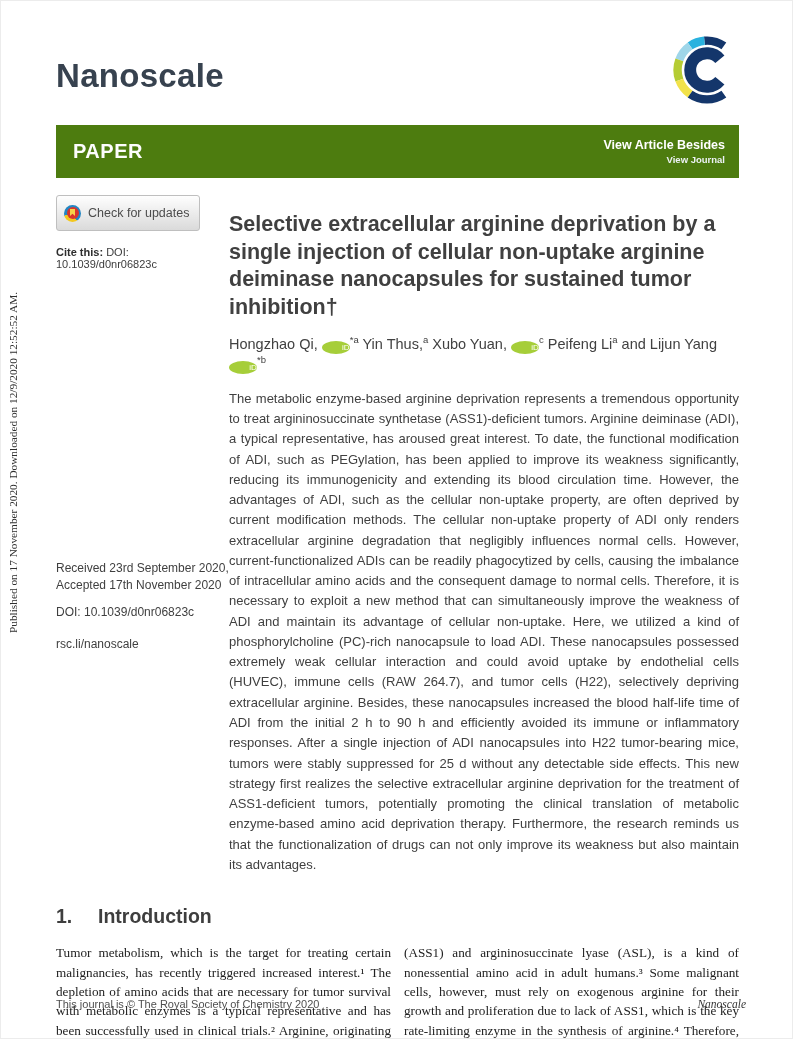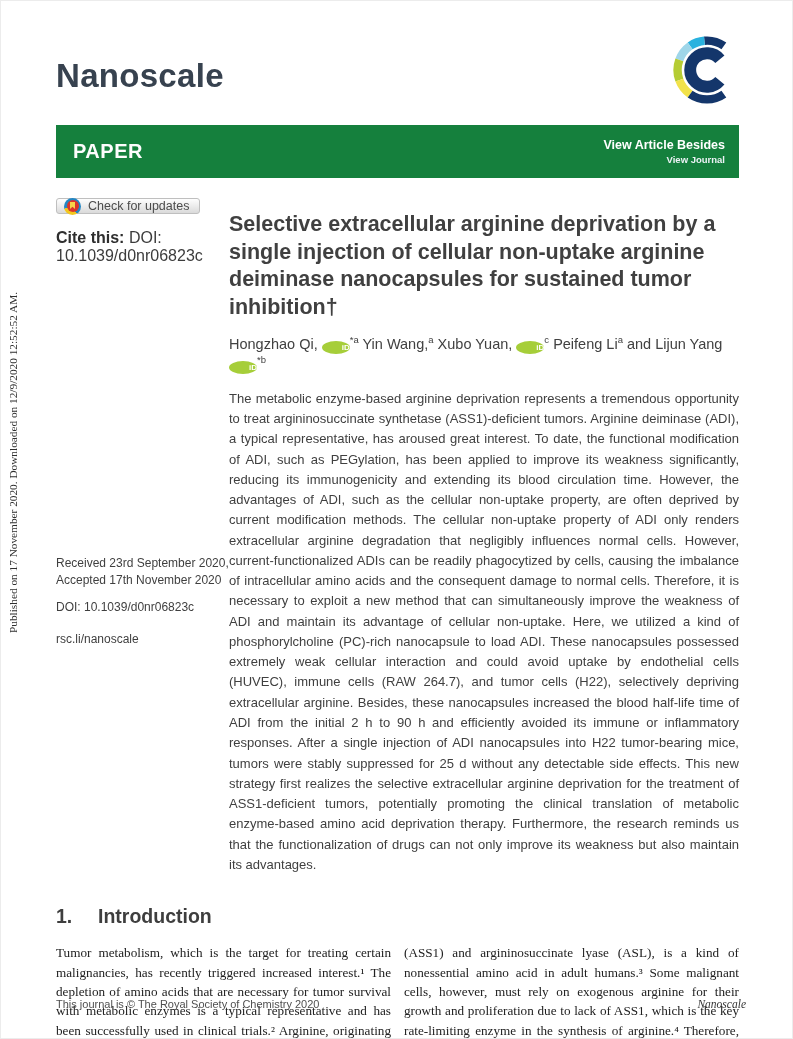--- a/index.html
+++ b/index.html
@@ -16,52 +16,52 @@
   .masthead{ display:flex; justify-content:space-between; align-items:flex-start; padding:34px 50px 0 55px; }
   .journal-title{ font-size:33px; font-weight:600; color:#37424f; letter-spacing:0.3px; margin-top:22px; }
   .rsc-logo{ display:flex; align-items:center; gap:9px; }
   .rsc-logo svg{ width:70px; height:70px; }
   .rsc-text{ line-height:1.08; padding-top:6px; }
   .rsc-line1{ font-size:18px; color:#14366b; letter-spacing:0.4px; }
   .rsc-line2{ font-size:18px; color:#14366b; letter-spacing:0.4px; }
   .rsc-line2 b{ font-weight:700; }
 
   
-  .banner{ margin:16px 53px 0 55px; height:53px; background:#15803d; display:flex;
+  .banner{ margin:16px 53px 0 55px; height:53px; background:#4d7c0f; display:flex;
            justify-content:space-between; align-items:center; padding:0 14px 0 17px; }
   .banner-label{ color:#fdfdfd; font-size:20px; font-weight:700; letter-spacing:0.5px; }
   .banner-links{ text-align:right; }
   .view-online{ color:#ffffff; font-size:12.5px; font-weight:700; }
   .view-journal{ color:#edf2f6; font-size:9.5px; font-weight:600; margin-top:2px; }
 
   
   .article-grid{ display:grid; grid-template-columns:173px 1fr; margin:17px 53px 0 55px; }
   .left-col{ position:relative; }
-  .check-btn{ display:inline-flex; align-items:center; gap:7px; height:16px; padding:0 10px 0 7px;
+  .check-btn{ display:inline-flex; align-items:center; gap:7px; height:36px; padding:0 10px 0 7px;
               background:linear-gradient(#fefefe,#dadada); border:1px solid #bfbfbf; border-radius:3px;
               font-size:12.5px; color:#4c4c4c; cursor:pointer; }
   .cm-outer{ position:relative; width:17px; height:17px; border-radius:50%;
              background:conic-gradient(from 150deg, #f3c71d 0 105deg, #2286c3 0 360deg);
              display:inline-flex; align-items:center; justify-content:center; }
   .cm-inner{ width:12px; height:12px; border-radius:50%; background:#d9352c;
              display:flex; align-items:center; justify-content:center; }
   .cm-book{ width:5px; height:7px; background:#f7d348;
             clip-path:polygon(0 0,100% 0,100% 100%,50% 68%,0 100%); margin-top:-1px; }
-  .cite{ margin-top:15px; font-size:16px; color:#3c3c3c; }
+  .cite{ margin-top:15px; font-size:11px; color:#3c3c3c; }
   .cite b{ color:#2e2e2e; }
   .dates{ margin-top:290px; font-size:12px; color:#3f3f3f; line-height:1.45; }
   .dates .doi{ margin-top:9px; }
   .dates .rsclink{ margin-top:15px; }
 
   .right-col{ padding-left:0;margin-top:16px; }
   .paper-title{ font-size:21.5px; font-weight:700; color:#404040; line-height:1.28; max-width:512px; }
   .authors{ margin-top:13px; font-size:14.5px; color:#414141; }
   .authors sup{ font-size:9.5px; }
   .orcid{ display:inline-block; width:28px; height:13px; border-radius:50%; background:#a6ce39;
-          color:#fff; font-size:8px; font-weight:700; text-align:center; line-height:13px;
+          color:#fff; font-size:8px; font-weight:400; text-align:center; line-height:13px;
           vertical-align:-1px; font-style:normal;padding-left:20px; }
   .abstract{ margin-top:15px; font-size:13px; line-height:1.56; color:#404040; text-align:justify; }
 
   
   .intro{ margin:30px 53px 0 55px; }
   .intro-head{ display:flex; font-size:19.5px; font-weight:600; color:#3e3e3e; }
   .intro-head .num{ width:42px; }
   .body-cols{ display:grid; grid-template-columns:1fr 1fr; column-gap:13px; margin-top:15px; }
   .serif, .serif p{ font-family:"Liberation Serif", serif; font-size:13.2px; line-height:1.47;
           color:#212121; text-align:justify; }
@@ -123,21 +123,21 @@
         <div>Received 23rd September 2020,</div>
         <div>Accepted 17th November 2020</div>
         <div class="doi">DOI: 10.1039/d0nr06823c</div>
         <div class="rsclink">rsc.li/nanoscale</div>
       </div>
     </div>
 
     <div class="right-col">
       <h1 class="paper-title">Selective extracellular arginine deprivation by a single injection of cellular non-uptake arginine deiminase nanocapsules for sustained tumor inhibition†</h1>
       <div class="authors">
-        <span>Hongzhao Qi, </span><span class="orcid">iD</span><sup>*a</sup><span> Yin Wang,</span><sup>a</sup><span> Xubo Yuan, </span><span class="orcid">iD</span><sup>c</sup><span> Peifeng Li</span><sup>a</sup><span> and Lijun Yang </span><span class="orcid">iD</span><sup>*b</sup>
+        <span>Hongzhao Qi, </span><span class="orcid">iD</span><sup>*a</sup><span> Yin Thus,</span><sup>a</sup><span> Xubo Yuan, </span><span class="orcid">iD</span><sup>c</sup><span> Peifeng Li</span><sup>a</sup><span> and Lijun Yang </span><span class="orcid">iD</span><sup>*b</sup>
       </div>
       <p class="abstract">The metabolic enzyme-based arginine deprivation represents a tremendous opportunity to treat argininosuccinate synthetase (ASS1)-deficient tumors. Arginine deiminase (ADI), a typical representative, has aroused great interest. To date, the functional modification of ADI, such as PEGylation, has been applied to improve its weakness significantly, reducing its immunogenicity and extending its blood circulation time. However, the advantages of ADI, such as the cellular non-uptake property, are often deprived by current modification methods. The cellular non-uptake property of ADI only renders extracellular arginine degradation that negligibly influences normal cells. However, current-functionalized ADIs can be readily phagocytized by cells, causing the imbalance of intracellular amino acids and the consequent damage to normal cells. Therefore, it is necessary to exploit a new method that can simultaneously improve the weakness of ADI and maintain its advantage of cellular non-uptake. Here, we utilized a kind of phosphorylcholine (PC)-rich nanocapsule to load ADI. These nanocapsules possessed extremely weak cellular interaction and could avoid uptake by endothelial cells (HUVEC), immune cells (RAW 264.7), and tumor cells (H22), selectively depriving extracellular arginine. Besides, these nanocapsules increased the blood half-life time of ADI from the initial 2 h to 90 h and efficiently avoided its immune or inflammatory responses. After a single injection of ADI nanocapsules into H22 tumor-bearing mice, tumors were stably suppressed for 25 d without any detectable side effects. This new strategy first realizes the selective extracellular arginine deprivation for the treatment of ASS1-deficient tumors, potentially promoting the clinical translation of metabolic enzyme-based amino acid deprivation therapy. Furthermore, the research reminds us that the functionalization of drugs can not only improve its weakness but also maintain its advantages.</p>
     </div>
   </div>
 
   <div class="intro">
     <div class="intro-head">
       <span class="num">1.</span>
       <span>Introduction</span>
     </div>

